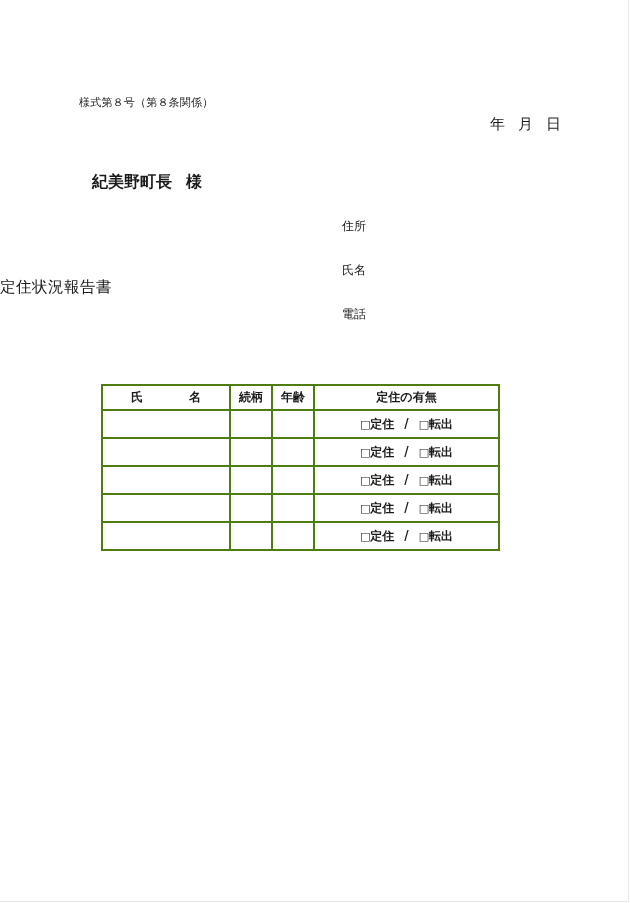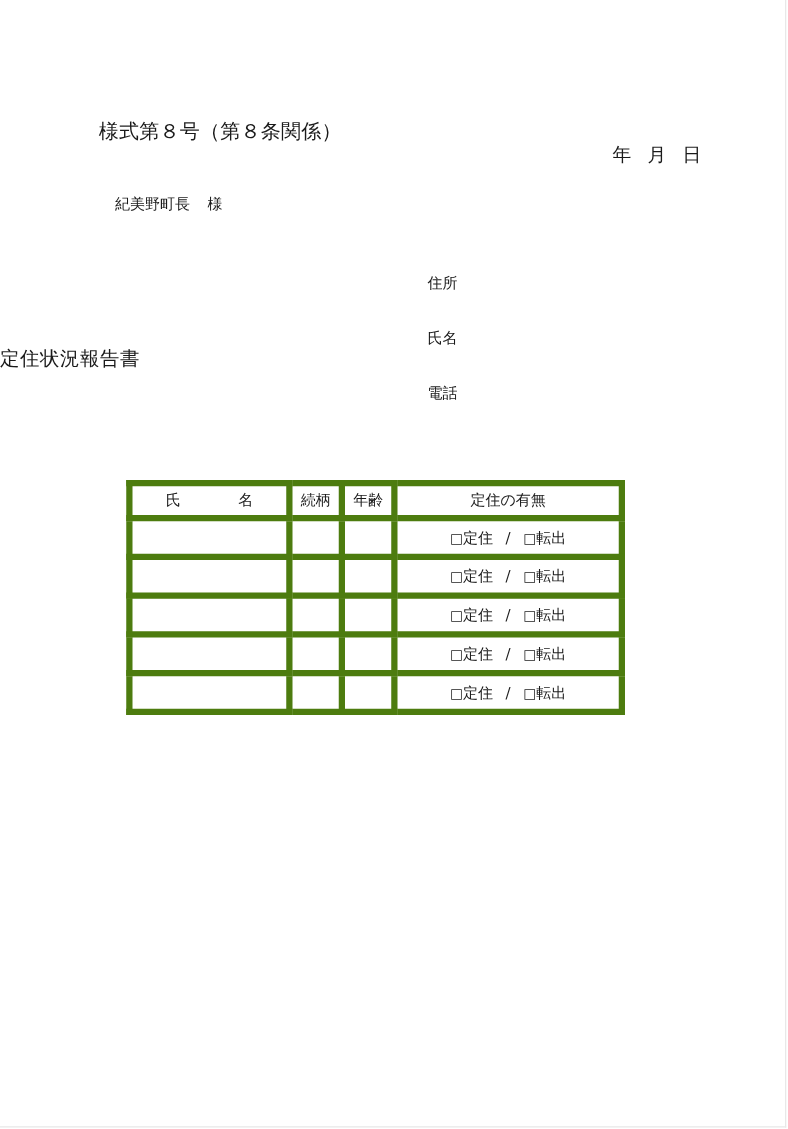--- a/index.html
+++ b/index.html
@@ -19,26 +19,26 @@
     .page-edge {
       position: absolute;
       left: 0; top: 0;
       width: 628px; height: 901px;
       border-right: 1px solid #e8e8e8;
       border-bottom: 1px solid #e8e8e8;
       pointer-events: none;
     }
     .abs { position: absolute; white-space: nowrap; line-height: 1; }
 
-    .form-number { left: 79px; top: 97px; font-size: 16px; letter-spacing: 0.2px; }
+    .form-number { left: 79px; top: 97px; font-size: 11px; letter-spacing: 0.2px; }
     .date-line { left: 490px; top: 117px; font-size: 15px; }
     .date-line span { display: inline-block; }
     .date-line .gap { width: 13px; }
 
-    .addressee { left: 92px; top: 157px; font-size: 12px; }
+    .addressee { left: 92px; top: 174px; font-size: 16px; font-weight: bold; }
     .addressee .sama { margin-left: 14px; }
 
     .applicant { left: 342px; top: 194px; font-size: 12px; }
     .applicant div { height: 19px; line-height: 14px; margin-top: 25px; }
 
     .title { left: 0; width: 630px; top: 280px; font-size: 15.5px; letter-spacing: 0.5px; }
 
     .body-text {
       left: 79px; top: 328px; width: 474px;
       white-space: normal; line-height: 20px; font-size: 12px;
@@ -50,26 +50,26 @@
     table.status-table {
       position: absolute;
       left: 101px;
       top: 384px;
       width: 399px;
       border-collapse: collapse;
       font-size: 12px;
       table-layout: fixed;
     }
     .status-table th, .status-table td {
-      border: 5px solid #4d7c0f;
+      border: 2px solid #4d7c0f;
       height: 23px;
       padding: 0;
       text-align: center;
       vertical-align: middle;
-      font-weight: normal;
+      font-weight: bold;
     }
     .status-table .col-name { width: 128px; }
     .status-table .col-rel { width: 42px; }
     .status-table .col-age { width: 42px; }
     .status-table .col-status { width: auto; }
     .status-table td.rel { vertical-align: top; padding-top: 3px; }
     .name-head span { display: inline-block; }
     .name-head .spacer { width: 46px; }
     .opt { display: inline-block; }
     .opt .box { font-size: 11px; }

